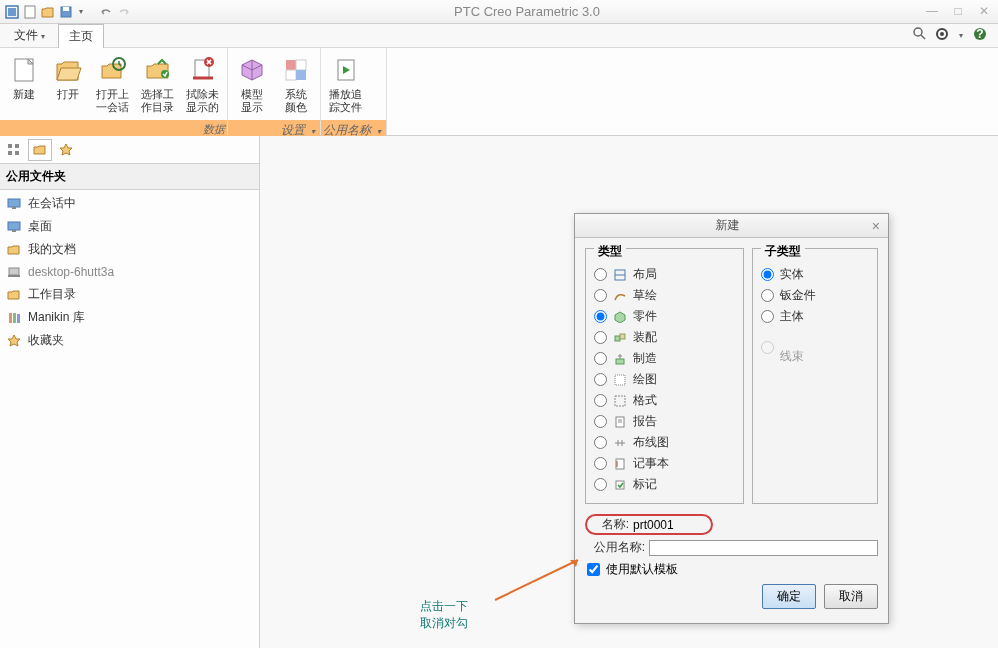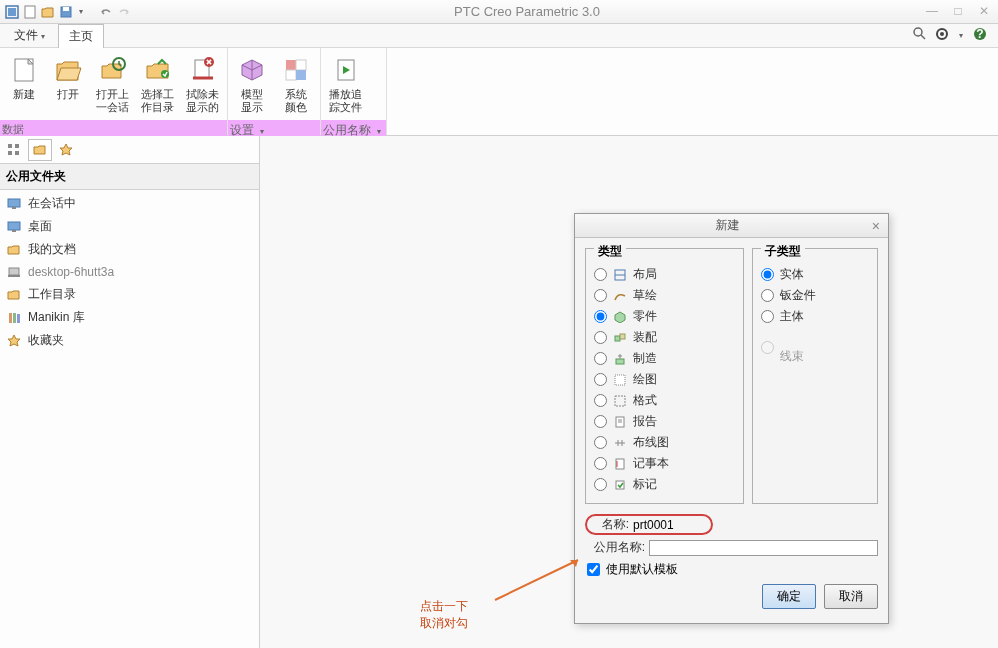--- a/index.html
+++ b/index.html
@@ -20,21 +20,21 @@
     .menu-dropdown { font-size: 8px; color: #666; padding: 0 3px; }
     .menubar-right { margin-left: auto; display: flex; gap: 6px; align-items: center; padding-right: 6px; }
     
     
     .ribbon { height: 88px; background: #fdfdfd; display: flex; border-bottom: 1px solid #d0d0d0; }
     .ribbon-group { display: flex; flex-direction: column; border-right: 1px solid #e0e0e0; }
     .ribbon-buttons { flex: 1; display: flex; padding: 2px; }
     .ribbon-btn { display: flex; flex-direction: column; align-items: center; justify-content: flex-start; padding: 4px 6px; cursor: pointer; min-width: 42px; }
     .ribbon-btn-icon { width: 32px; height: 32px; display: flex; align-items: center; justify-content: center; margin-bottom: 2px; }
     .ribbon-btn-label { font-size: 11px; color: #333; text-align: center; line-height: 1.2; }
-    .ribbon-group-label { font-size: 11px; color: #666; text-align: left; padding: 2px; background: #f0abfc; }
+    .ribbon-group-label { font-size: 11px; color: #666; text-align: right; padding: 2px; background: #fdba74; font-style: italic; }
     
     
     .main { display: flex; height: calc(100% - 136px); }
     .sidebar { width: 260px; background: #fdfdfd; border-right: 1px solid #d0d0d0; }
     .sidebar-tabs { height: 28px; border-bottom: 1px solid #d0d0d0; display: flex; align-items: center; padding: 0 2px; gap: 2px; }
     .sidebar-tab { width: 24px; height: 22px; display: flex; align-items: center; justify-content: center; cursor: pointer; border: 1px solid transparent; }
     .sidebar-tab.active { background: #fff; border: 1px solid #c0c0c0; }
     .sidebar-header { padding: 4px 6px; font-weight: bold; font-size: 12px; background: #f0f0f0; border-bottom: 1px solid #d0d0d0; }
     .folder-list { padding: 2px 0; }
     .folder-item { display: flex; align-items: center; padding: 3px 6px; gap: 6px; cursor: pointer; color: #333; }
@@ -63,21 +63,21 @@
     .name-highlight { border: 2px solid #d04040; border-radius: 12px; padding: 0 2px; display: flex; align-items: center; }
     
     .checkbox-row { display: flex; align-items: center; gap: 6px; margin-top: 5px; padding-left: 2px; }
     .checkbox-row input { margin: 0; }
     
     .dialog-buttons { display: flex; justify-content: flex-end; gap: 8px; margin-top: 6px; padding-bottom: 4px; }
     .dlg-btn { padding: 3px 14px; background: linear-gradient(#f8f8f8, #e0e0e0); border: 1px solid #888; cursor: pointer; font-size: 12px; border-radius: 2px; }
     .dlg-btn.primary { border: 1px solid #4a7ab0; background: linear-gradient(#e8f0fa, #c8dff5); }
     
     
-    .annotation { position: absolute; color: #c2410c; font-size: 16px; pointer-events: none; }
+    .annotation { position: absolute; color: #0f766e; font-size: 16px; pointer-events: none; }
     .arrow { position: absolute; pointer-events: none; }
   </style>
 </head>
 <body>
 
 <div class="titlebar">
   <div class="titlebar-left">
     <span class="titlebar-icon">
         <svg width="14" height="14">
           <rect x="1" y="1" width="12" height="12" fill="none" stroke="#4a7ab0" stroke-width="1.5"></rect>

